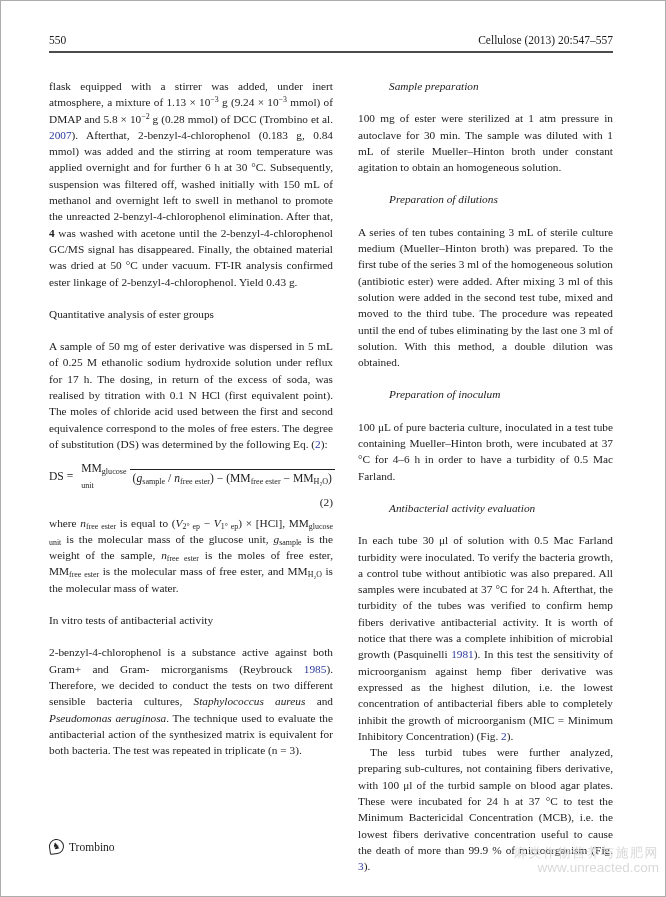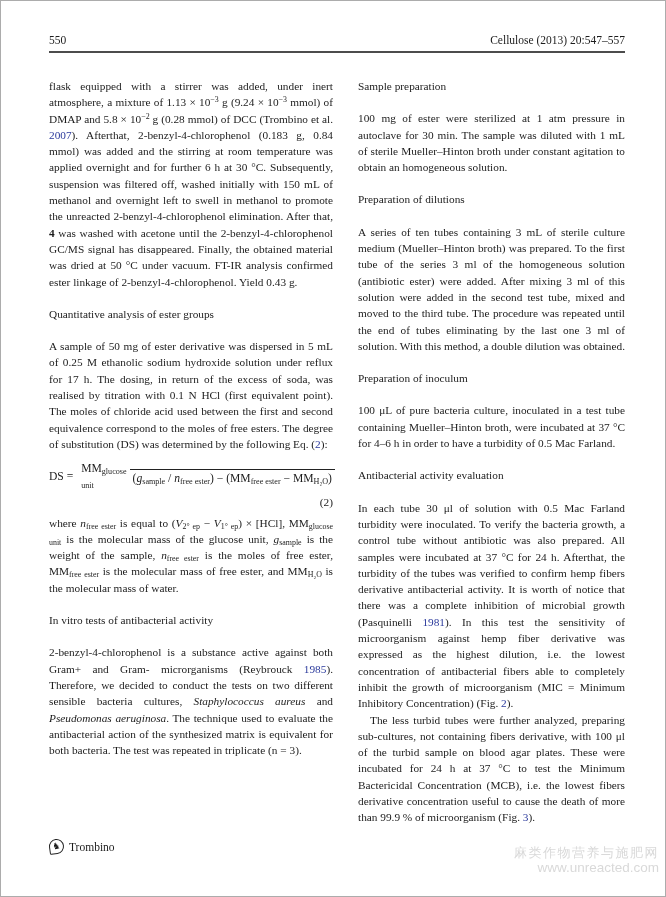--- a/index.html
+++ b/index.html
@@ -6,32 +6,32 @@
   .page{
     position:relative;
     width:666px;height:897px;
     box-sizing:border-box;
     background:#fff;
     border:1px solid #acacac;
     font-family:"Liberation Serif","DejaVu Serif",serif;
     color:#1c1c1c;
     overflow:hidden;
   }
-  .inner{padding:33px 40px 0 48px;}
+  .inner{padding:33px 52px 0 48px;}
   .header{
     display:flex;justify-content:space-between;align-items:flex-end;
     font-size:11.5px;line-height:13px;
   }
   .rule{height:2px;background:#4c4c4c;margin-top:4px;}
   .columns{display:flex;gap:25px;margin-top:25px;}
   .col{width:284px;font-size:11.3px;line-height:16.3px;text-align:justify;}
   .col p{margin:0;}
   .indent{text-indent:12px;}
   h3{font-size:11.3px;font-weight:normal;margin:16px 0 16px;text-align:left;}
-  h3.it{}
+  h3.it{font-style:italic;margin-left:31px;}
   .seg-link{color:#2b3a9c;}
   .seg-i{font-style:italic;}
   .seg-b{font-weight:bold;}
   .seg-sub{font-size:0.7em;vertical-align:-0.28em;line-height:0;}
   .seg-sup{font-size:0.7em;vertical-align:0.45em;line-height:0;}
   
   .equation{display:flex;align-items:center;margin:10px 0 2px;font-size:11.6px;line-height:14px;}
   .eq-lhs{white-space:pre;}
   .frac{display:inline-flex;flex-direction:row;align-items:center;margin-left:2px;}
   .frac .num{padding:0 3px 2px;}

